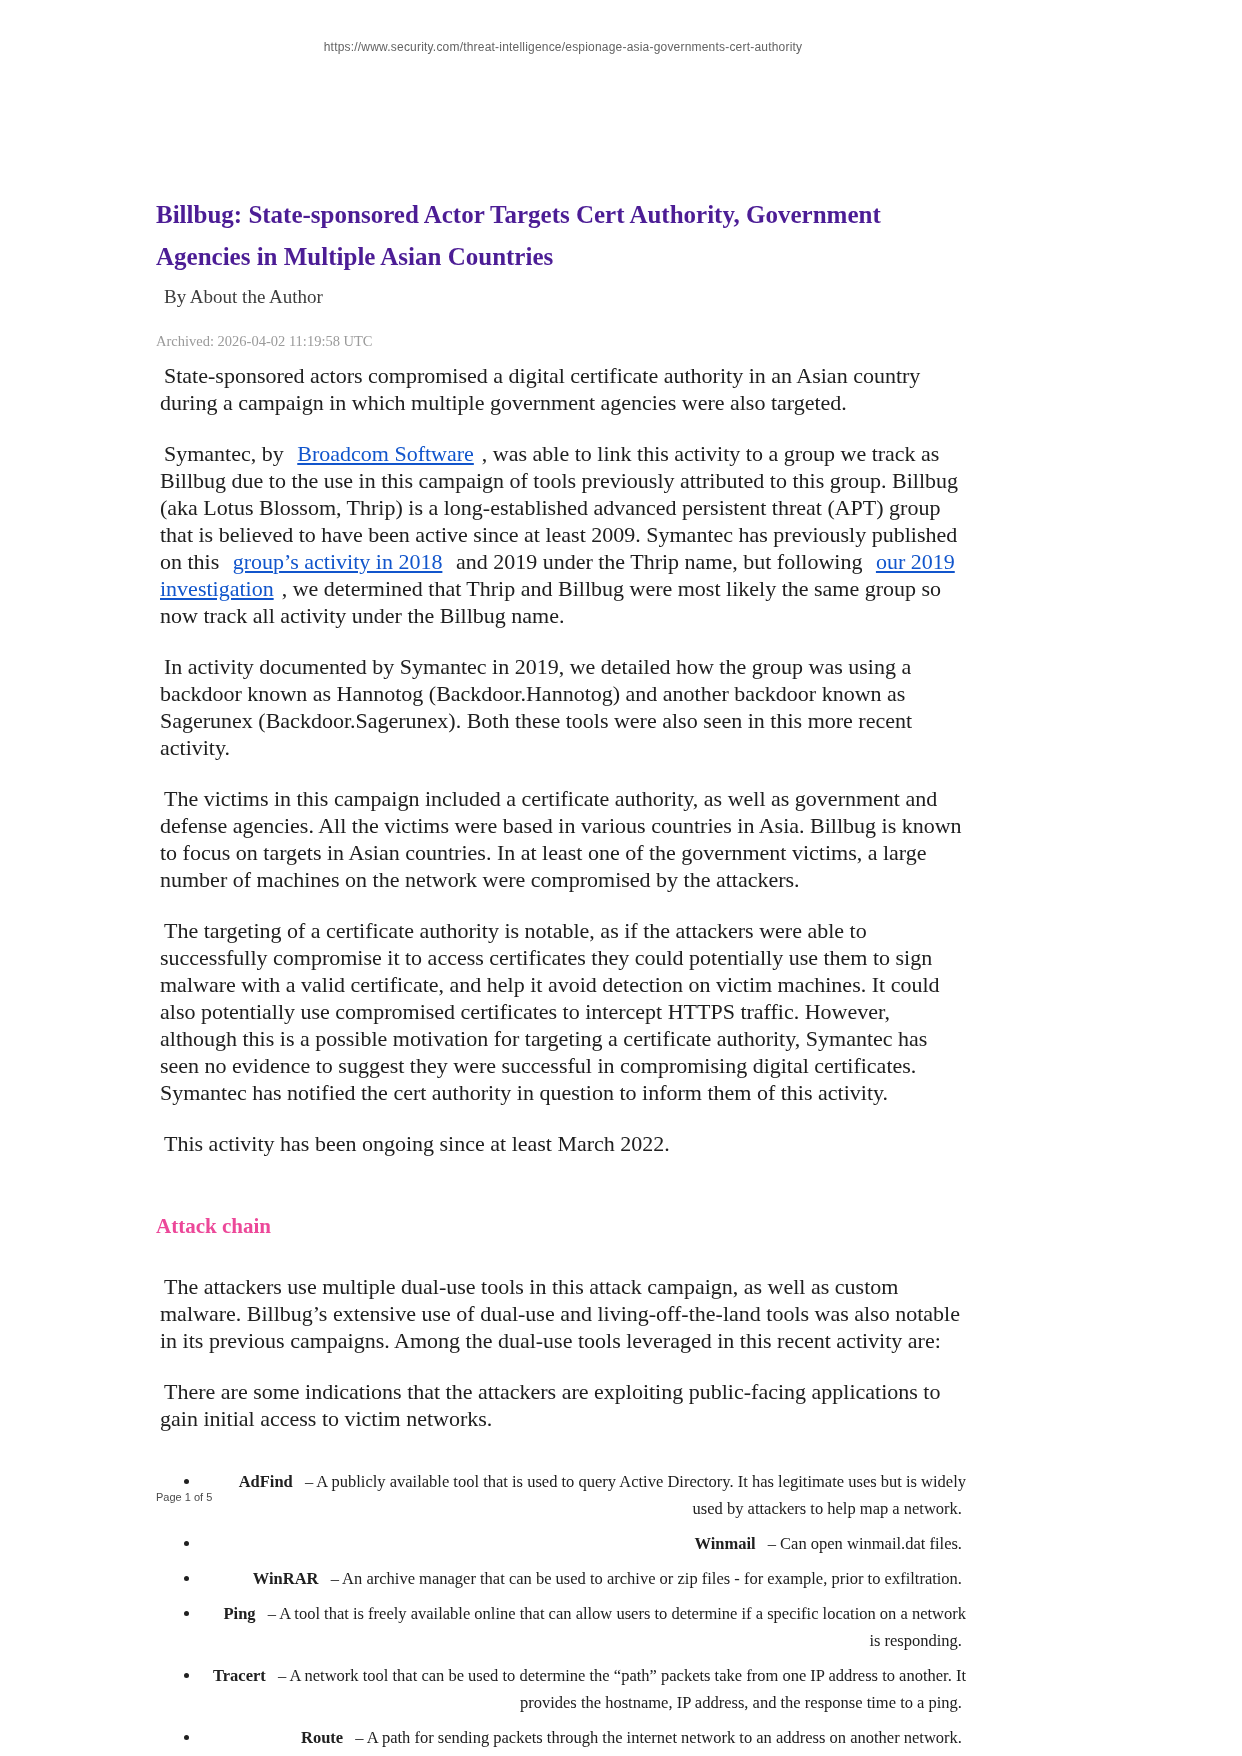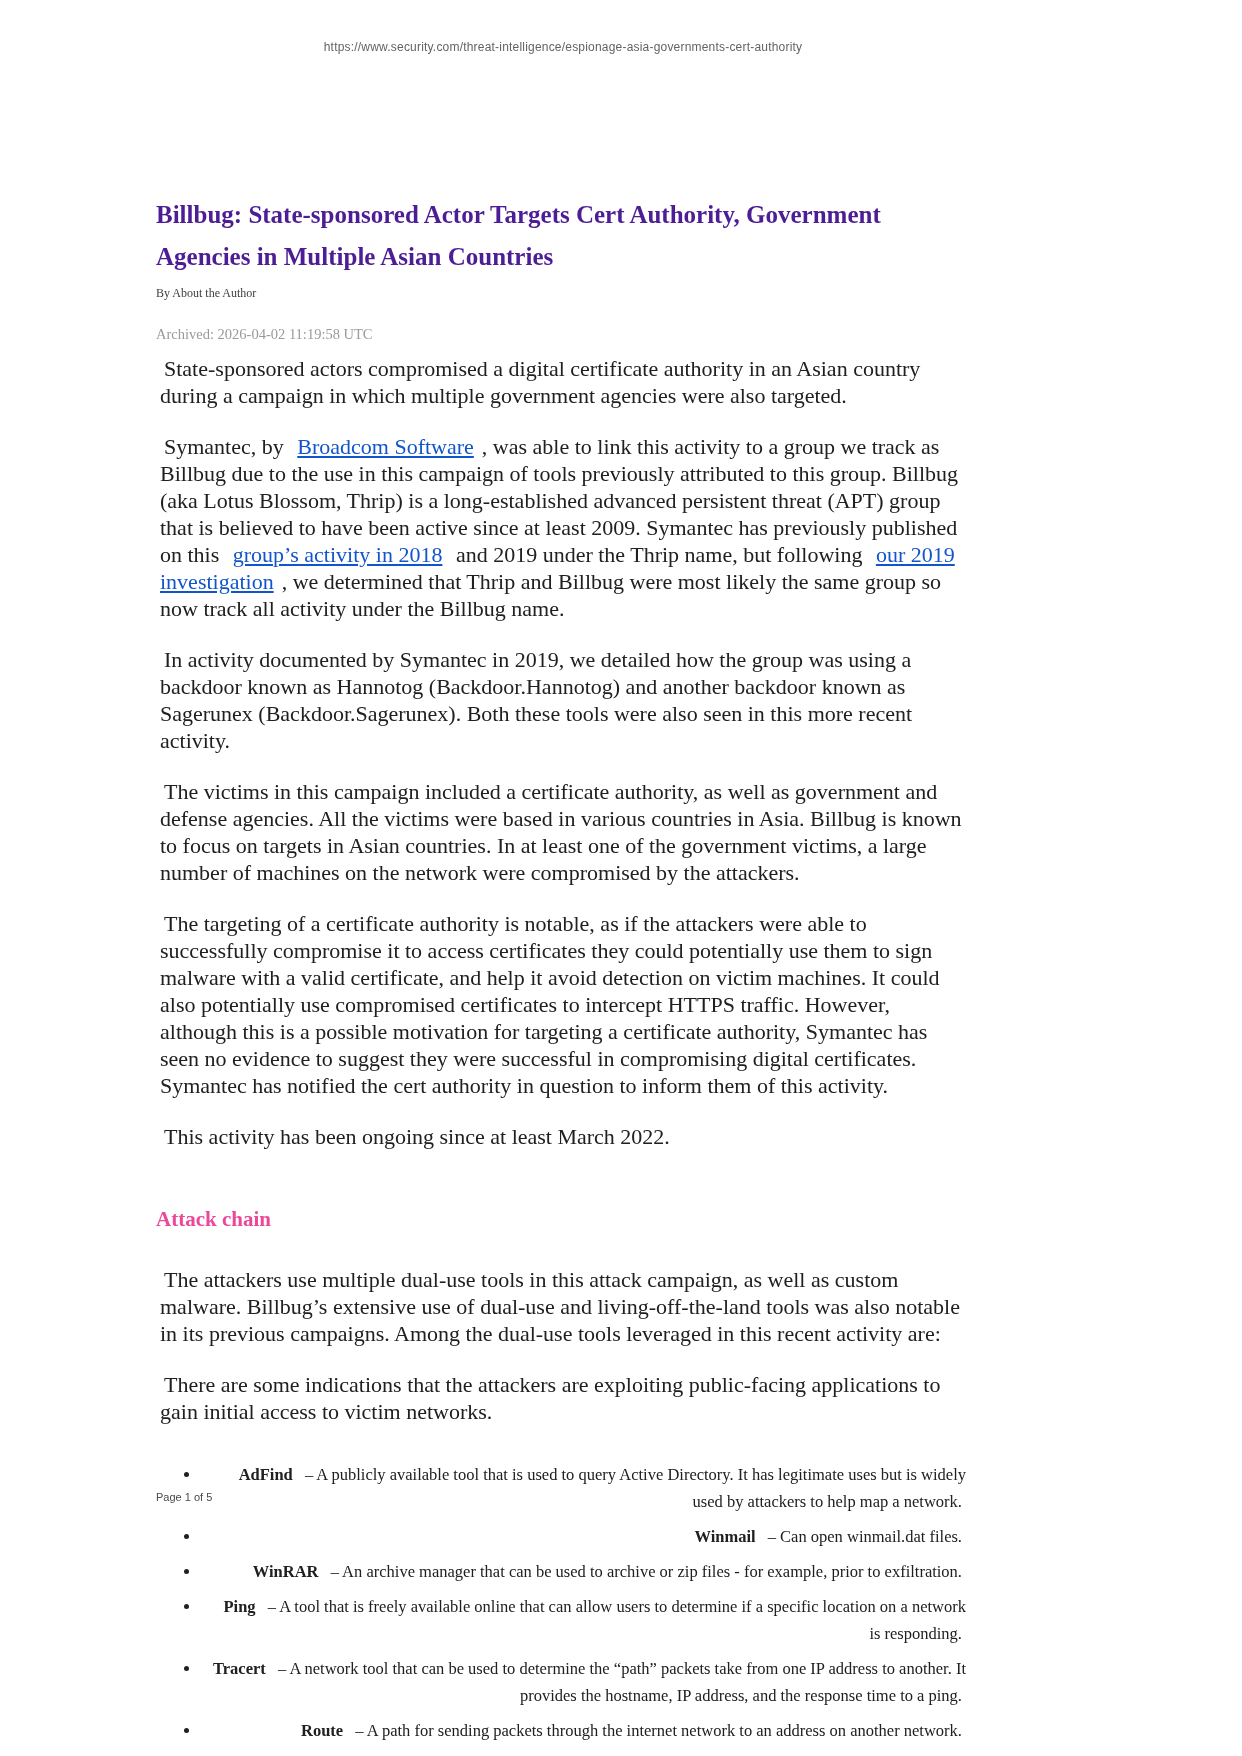--- a/index.html
+++ b/index.html
@@ -30,23 +30,24 @@
     left: 140px;
     width: 830px;
   }
   h1.title {
     font-size: 25px;
     line-height: 42px;
     font-weight: bold;
     color: #4c1d95;
   }
   .byline {
-    font-size: 12px;
+    font-size: 19px;
     color: #3d3d3d;
     margin-bottom: 17px;
+    margin-left: 8px;
   }
   .archived {
     font-size: 14.5px;
     color: #9a9a9a;
   }
   .body-para {
     font-size: 22px;
     line-height: 27px;
     margin-bottom: 16px;
     color: #202020;

